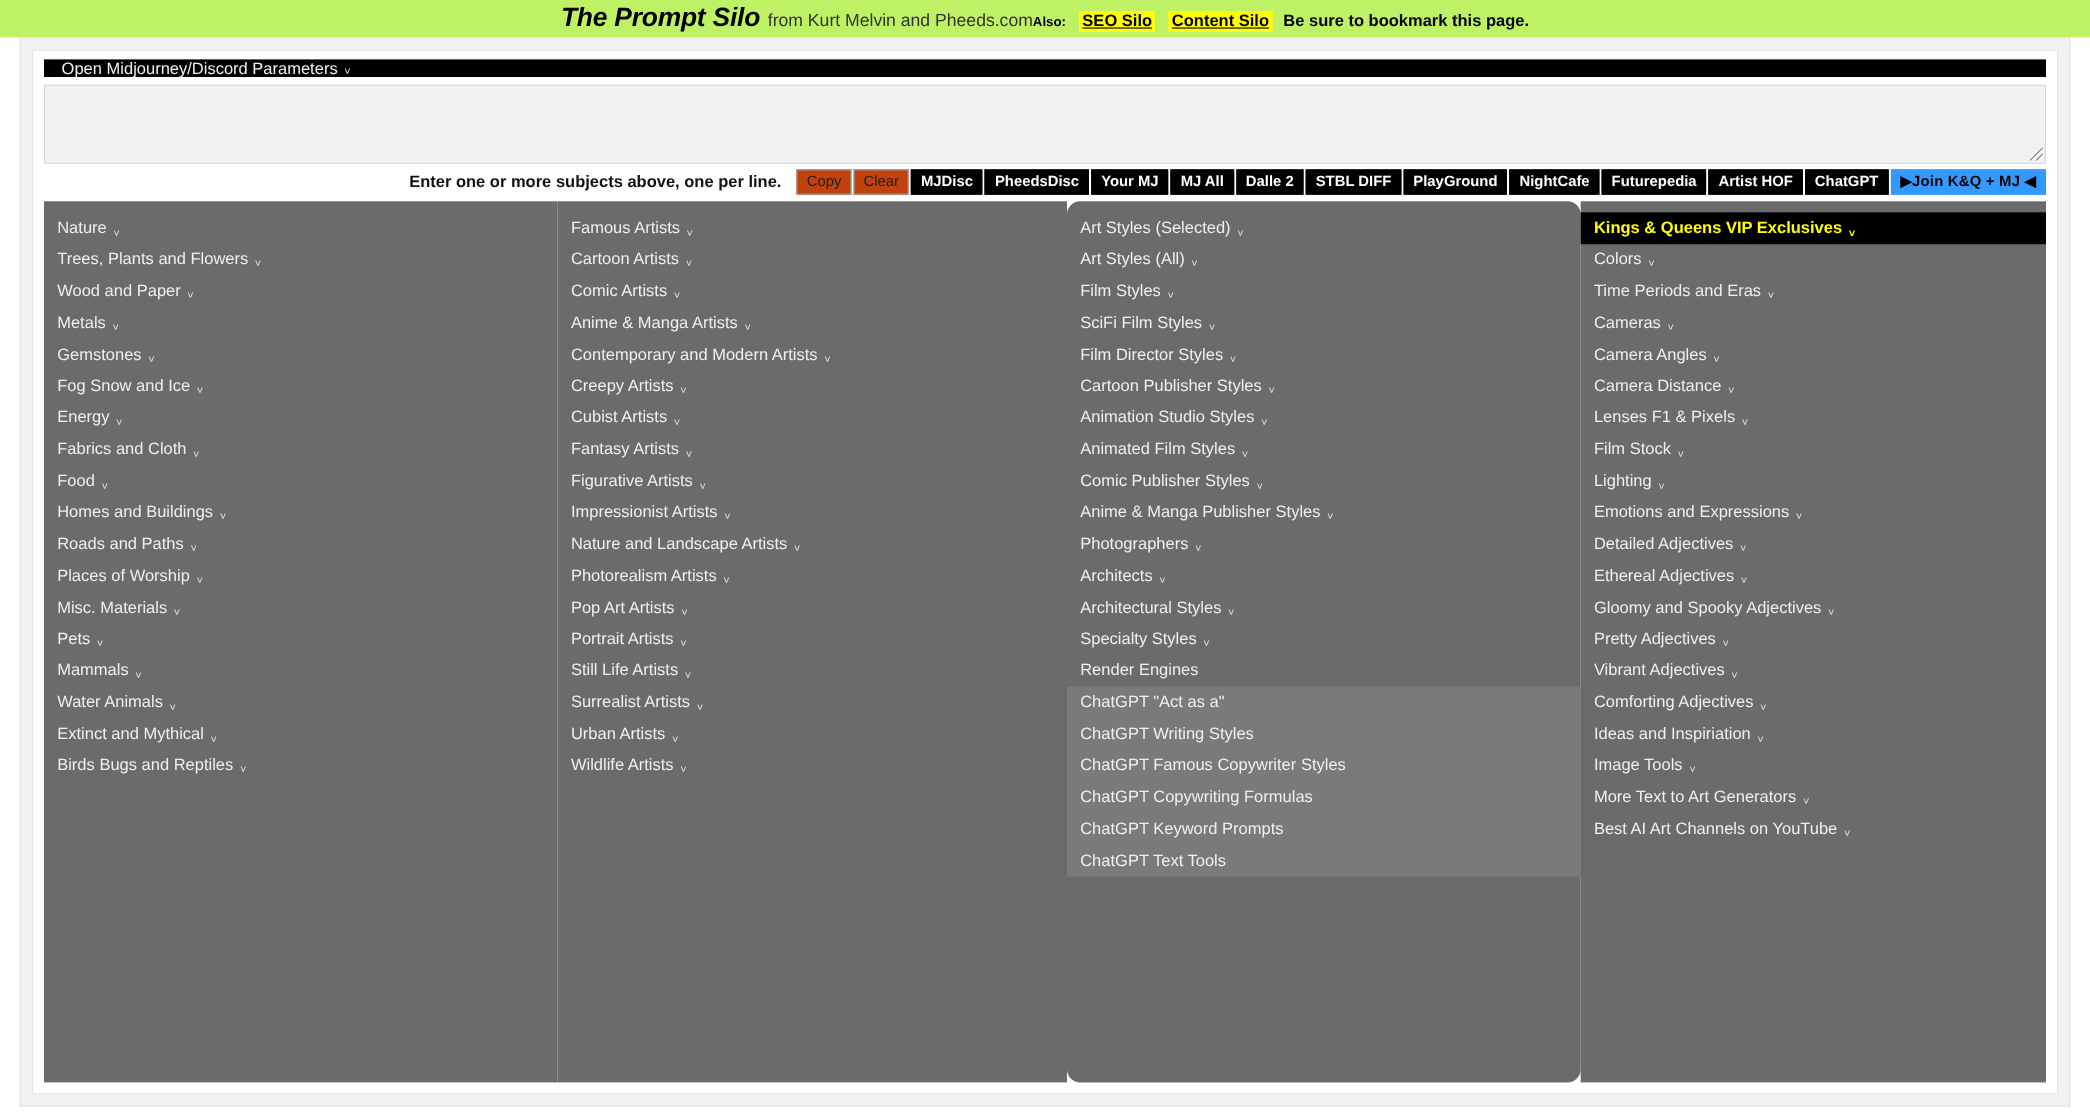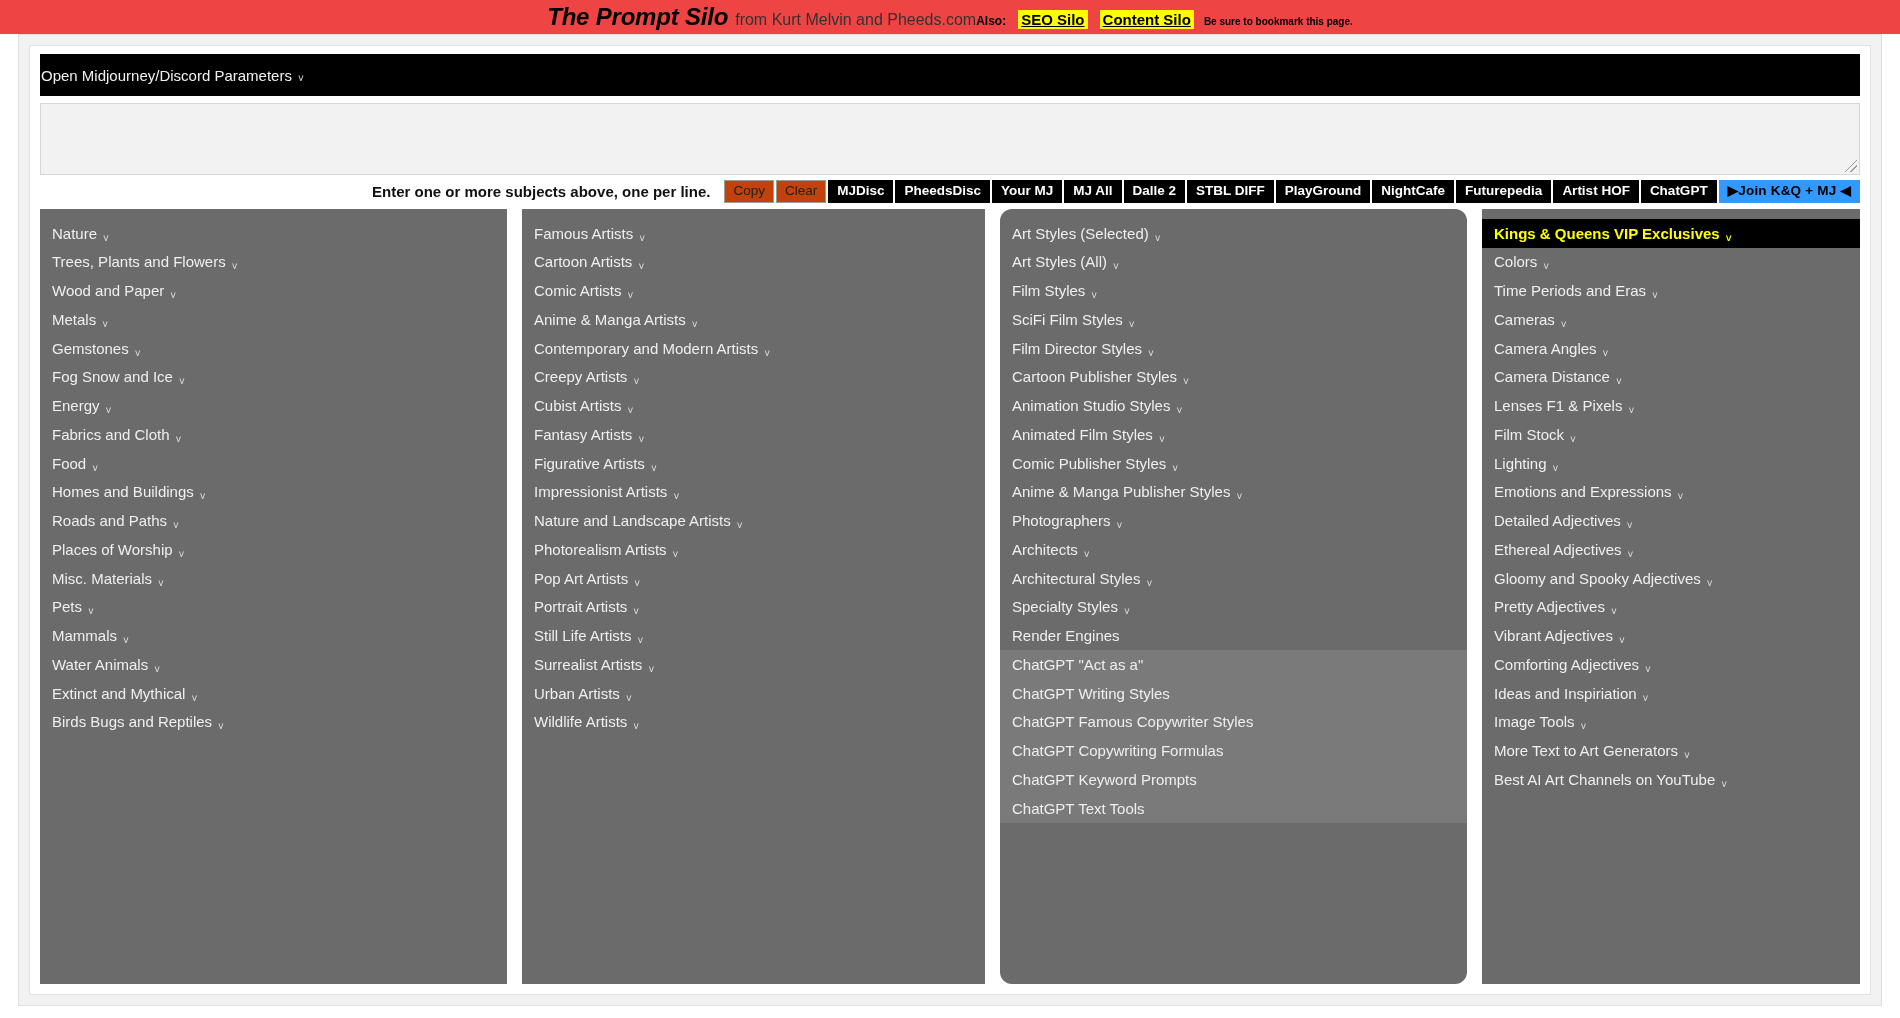--- a/index.html
+++ b/index.html
@@ -9,21 +9,21 @@
     background: #ffffff;
     width: 1900px;
     height: 1018px;
     overflow: hidden;
     font-family: "Liberation Sans", sans-serif;
   }
 
   
   .header {
     height: 34px;
-    background: #ef4444;
+    background: #bef264;
     display: flex;
     align-items: center;
     justify-content: center;
     white-space: nowrap;
   }
   .header-inner { display: flex; align-items: baseline; }
   .brand {
     font-family: "Liberation Sans", sans-serif;
     font-weight: bold;
     font-style: italic;
@@ -45,21 +45,21 @@
     background: #ffff00;
     color: #000;
     font-weight: bold;
     font-size: 15px;
     text-decoration: underline;
     margin-left: 12px;
     padding: 1px 3px;
     cursor: pointer;
   }
   .bookmark-note {
-    font-size: 10px;
+    font-size: 15px;
     font-weight: bold;
     color: #000;
     margin-left: 10px;
   }
 
   
   .page-shell {
     position: relative;
     margin: 0 18px;
     height: 972px;
@@ -74,24 +74,24 @@
     box-sizing: border-box;
     height: 100%;
     padding: 8px 10px 0 10px;
     display: flex;
     flex-direction: column;
   }
 
   
   .params-bar {
     background: #000000;
-    height: 42px;
+    height: 16px;
     display: flex;
     align-items: center;
-    padding-left: 1px;
+    padding-left: 16px;
     cursor: pointer;
     flex: none;
   }
   .params-bar .label {
     color: #f0f0f0;
     font-size: 15px;
   }
   .chev {
     font-size: 10px;
     color: #e9e9e9;
@@ -181,21 +181,21 @@
     border: 1px solid #3399ff;
     font-weight: bold;
     margin-right: 0;
     letter-spacing: 0.2px;
   }
 
   
   .columns {
     display: flex;
     flex: 1 1 auto;
-    gap: 15px;
+    gap: 0;
     margin-top: 2px;
     padding-bottom: 10px;
     min-height: 0;
   }
   .col {
     background: #6b6b6b;
     flex: 1 1 0;
     padding: 10px 0 10px 0;
     box-sizing: border-box;
   }

